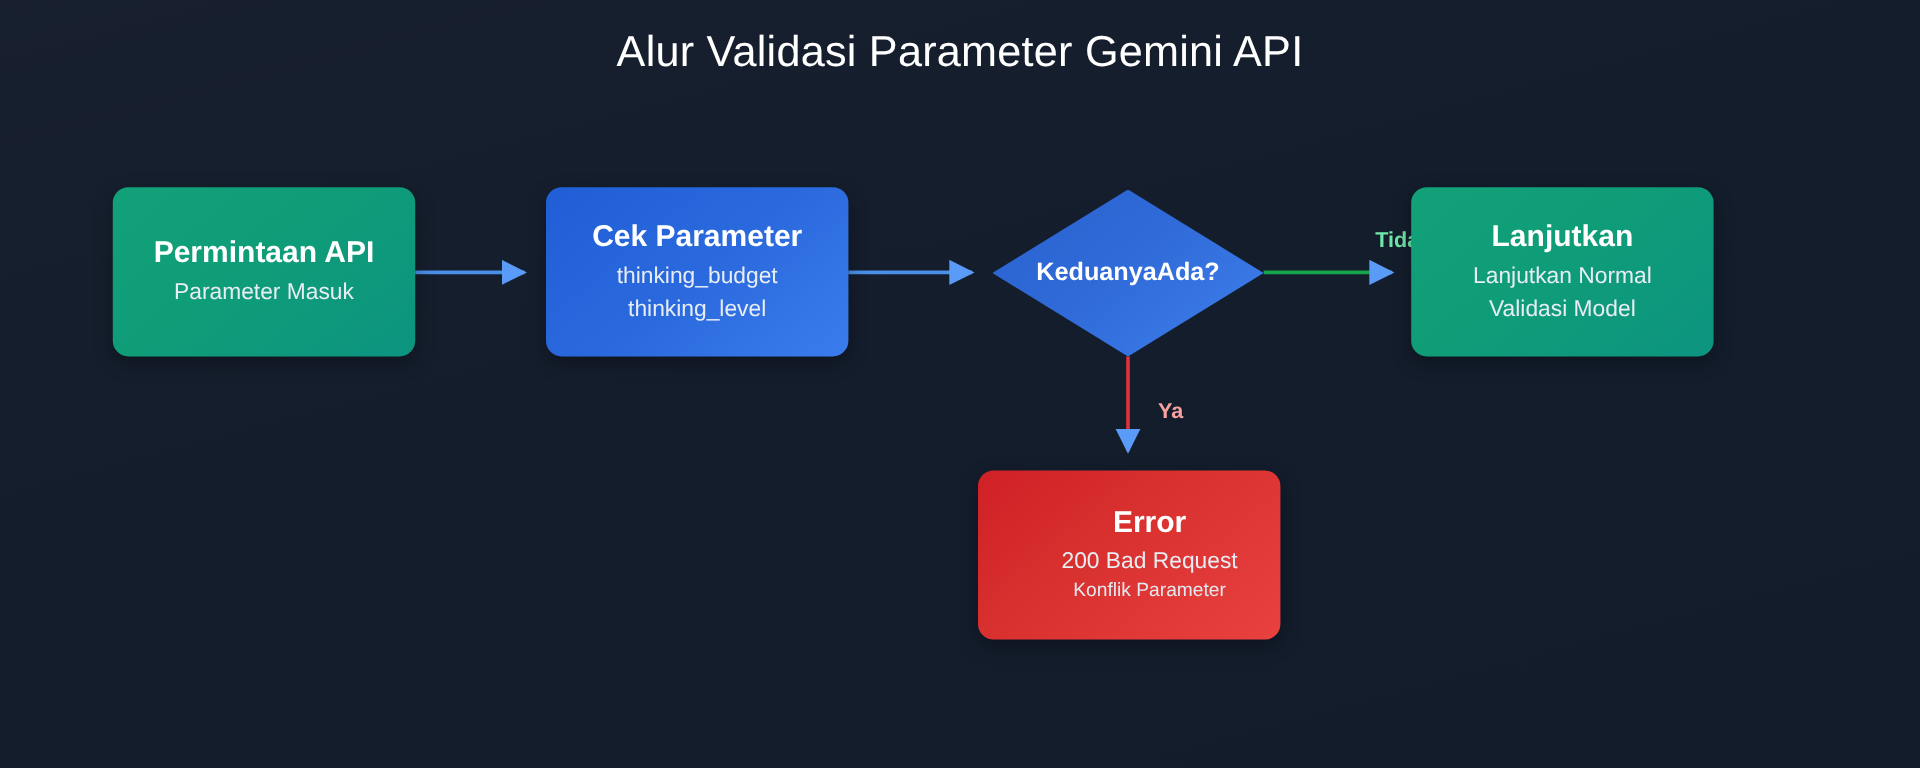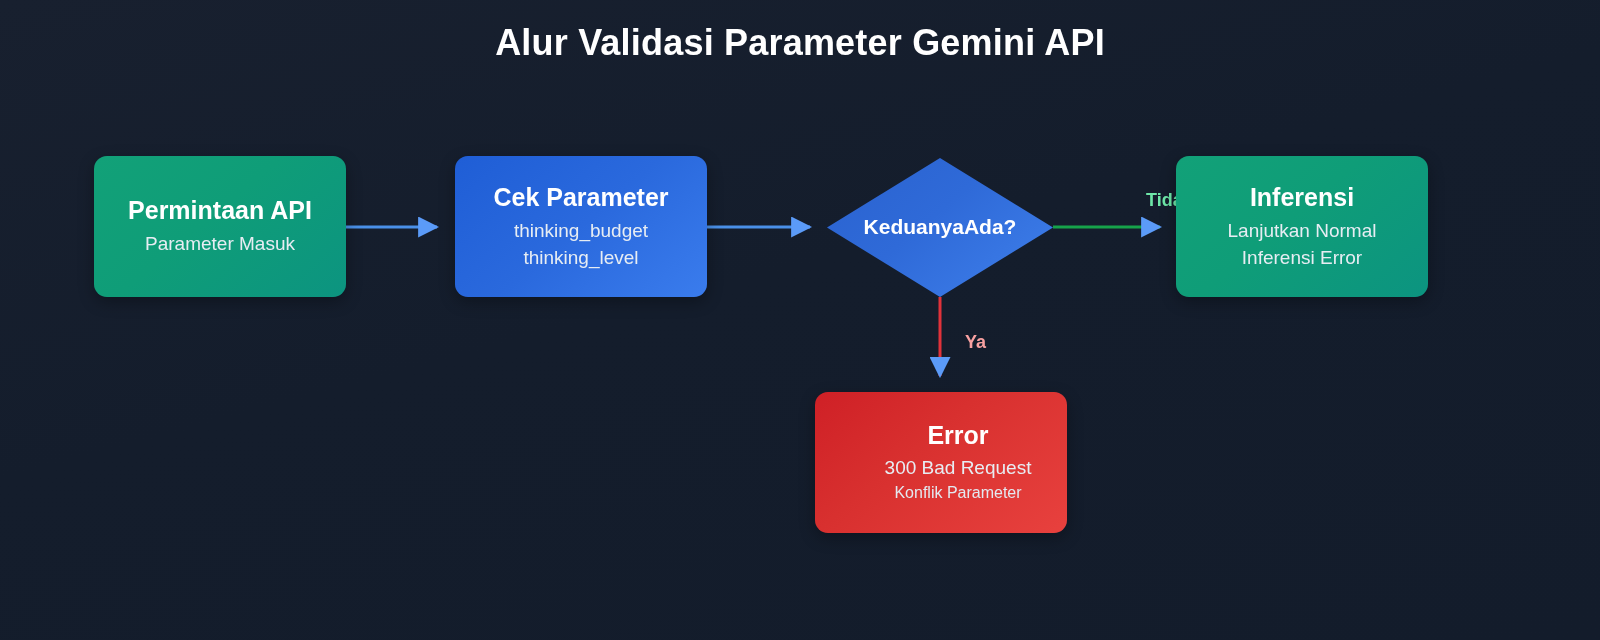--- a/index.html
+++ b/index.html
@@ -23,21 +23,21 @@
   }
 
   
   #title {
     position: absolute;
     left: 0;
     top: 22px;
     width: 1600px;
     text-align: center;
     font-size: 36px;
-    font-weight: bold;
+    font-weight: normal;
     color: #ffffff;
     letter-spacing: 0.2px;
     line-height: 1.15;
   }
 
   
   #edges {
     position: absolute;
     left: 0;
     top: 0;
@@ -194,24 +194,24 @@
 
   <div id="node-decision">
     <div class="diamond-shape"></div>
     <div class="diamond-text">
       <span>Keduanya</span>
       <span>Ada?</span>
     </div>
   </div>
 
   <div class="node" id="node-continue">
-    <div class="n-title">Inferensi</div>
+    <div class="n-title">Lanjutkan</div>
     <div class="n-sub">Lanjutkan Normal</div>
-    <div class="n-sub">Inferensi Error</div>
+    <div class="n-sub">Validasi Model</div>
   </div>
 
   <div class="node" id="node-error">
     <div class="n-title">Error</div>
-    <div class="n-sub">300 Bad Request</div>
+    <div class="n-sub">200 Bad Request</div>
     <div class="n-sub small">Konflik Parameter</div>
   </div>
 
 </div>
 
 </body></html>

